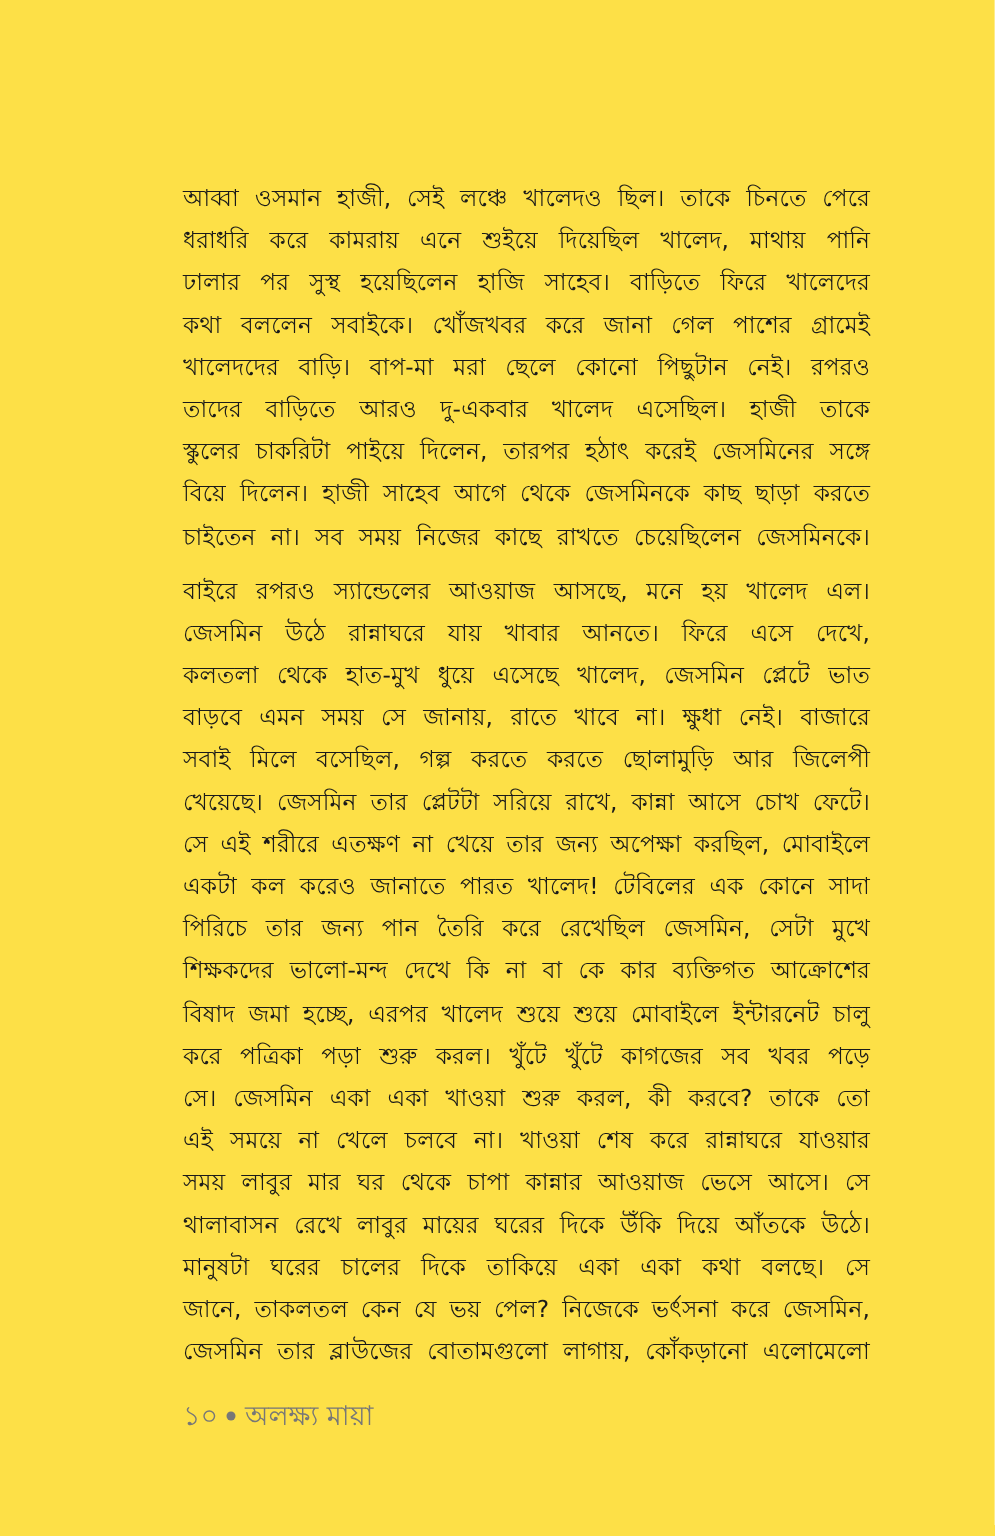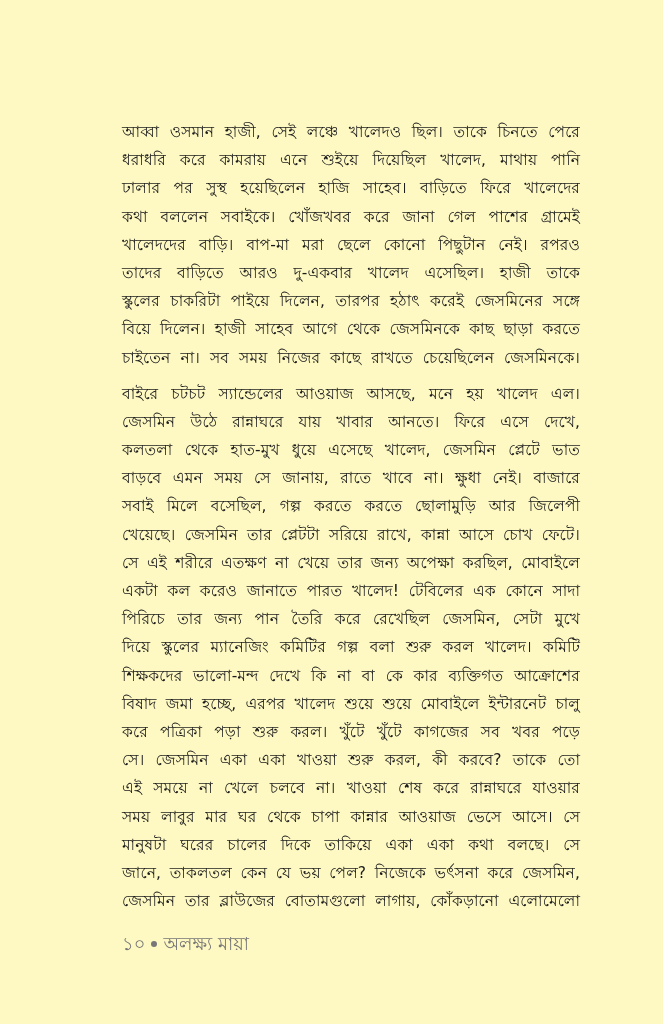--- a/index.html
+++ b/index.html
@@ -12,21 +12,21 @@
     height: 1024px;
     position: relative;
     overflow: hidden;
     font-family: "DejaVu Sans", "Liberation Sans", sans-serif;
     color: #1a1a1a;
   }
   .page {
     position: absolute;
     left: 0; top: 0;
     width: 663px; height: 1024px;
-    background: #fef9c3;
+    background: #fde047;
   }
   .text-block {
     position: absolute;
     left: 122px;
     top: 118px;
     width: 458px;
   }
   .paragraph {
     margin: 0;
   }
@@ -74,36 +74,36 @@
       <span class="line">ঢালার পর সুস্থ হয়েছিলেন হাজি সাহেব। বাড়িতে ফিরে খালেদের</span>
       <span class="line">কথা বললেন সবাইকে। খোঁজখবর করে জানা গেল পাশের গ্রামেই</span>
       <span class="line">খালেদদের বাড়ি। বাপ-মা মরা ছেলে কোনো পিছুটান নেই। রপরও</span>
       <span class="line">তাদের বাড়িতে আরও দু-একবার খালেদ এসেছিল। হাজী তাকে</span>
       <span class="line">স্কুলের চাকরিটা পাইয়ে দিলেন, তারপর হঠাৎ করেই জেসমিনের সঙ্গে</span>
       <span class="line">বিয়ে দিলেন। হাজী সাহেব আগে থেকে জেসমিনকে কাছ ছাড়া করতে</span>
       <span class="line">চাইতেন না। সব সময় নিজের কাছে রাখতে চেয়েছিলেন জেসমিনকে।</span>
     </div>
 
     <div class="paragraph">
-      <span class="line">বাইরে চটচট স্যান্ডেলের আওয়াজ আসছে, মনে হয় খালেদ এল।</span>
+      <span class="line">বাইরে রপরও স্যান্ডেলের আওয়াজ আসছে, মনে হয় খালেদ এল।</span>
       <span class="line">জেসমিন উঠে রান্নাঘরে যায় খাবার আনতে। ফিরে এসে দেখে,</span>
       <span class="line">কলতলা থেকে হাত-মুখ ধুয়ে এসেছে খালেদ, জেসমিন প্লেটে ভাত</span>
       <span class="line">বাড়বে এমন সময় সে জানায়, রাতে খাবে না। ক্ষুধা নেই। বাজারে</span>
       <span class="line">সবাই মিলে বসেছিল, গল্প করতে করতে ছোলামুড়ি আর জিলেপী</span>
       <span class="line">খেয়েছে। জেসমিন তার প্লেটটা সরিয়ে রাখে, কান্না আসে চোখ ফেটে।</span>
       <span class="line">সে এই শরীরে এতক্ষণ না খেয়ে তার জন্য অপেক্ষা করছিল, মোবাইলে</span>
       <span class="line">একটা কল করেও জানাতে পারত খালেদ! টেবিলের এক কোনে সাদা</span>
       <span class="line">পিরিচে তার জন্য পান তৈরি করে রেখেছিল জেসমিন, সেটা মুখে</span>
-      <span class="line">দিয়ে স্কুলের ম্যানেজিং কমিটির গল্প বলা শুরু করল খালেদ। কমিটি</span>
       <span class="line">শিক্ষকদের ভালো-মন্দ দেখে কি না বা কে কার ব্যক্তিগত আক্রোশের</span>
       <span class="line">বিষাদ জমা হচ্ছে, এরপর খালেদ শুয়ে শুয়ে মোবাইলে ইন্টারনেট চালু</span>
       <span class="line">করে পত্রিকা পড়া শুরু করল। খুঁটে খুঁটে কাগজের সব খবর পড়ে</span>
       <span class="line">সে। জেসমিন একা একা খাওয়া শুরু করল, কী করবে? তাকে তো</span>
       <span class="line">এই সময়ে না খেলে চলবে না। খাওয়া শেষ করে রান্নাঘরে যাওয়ার</span>
       <span class="line">সময় লাবুর মার ঘর থেকে চাপা কান্নার আওয়াজ ভেসে আসে। সে</span>
+      <span class="line">থালাবাসন রেখে লাবুর মায়ের ঘরের দিকে উঁকি দিয়ে আঁতকে উঠে।</span>
       <span class="line">মানুষটা ঘরের চালের দিকে তাকিয়ে একা একা কথা বলছে। সে</span>
       <span class="line">জানে, তাকলতল কেন যে ভয় পেল? নিজেকে ভর্ৎসনা করে জেসমিন,</span>
       <span class="line">জেসমিন তার ব্লাউজের বোতামগুলো লাগায়, কোঁকড়ানো এলোমেলো</span>
     </div>
 
   </div>
 
   <div class="footer">
     <span>১০</span><span class="bullet"></span><span>অলক্ষ্য মায়া</span>
   </div>

